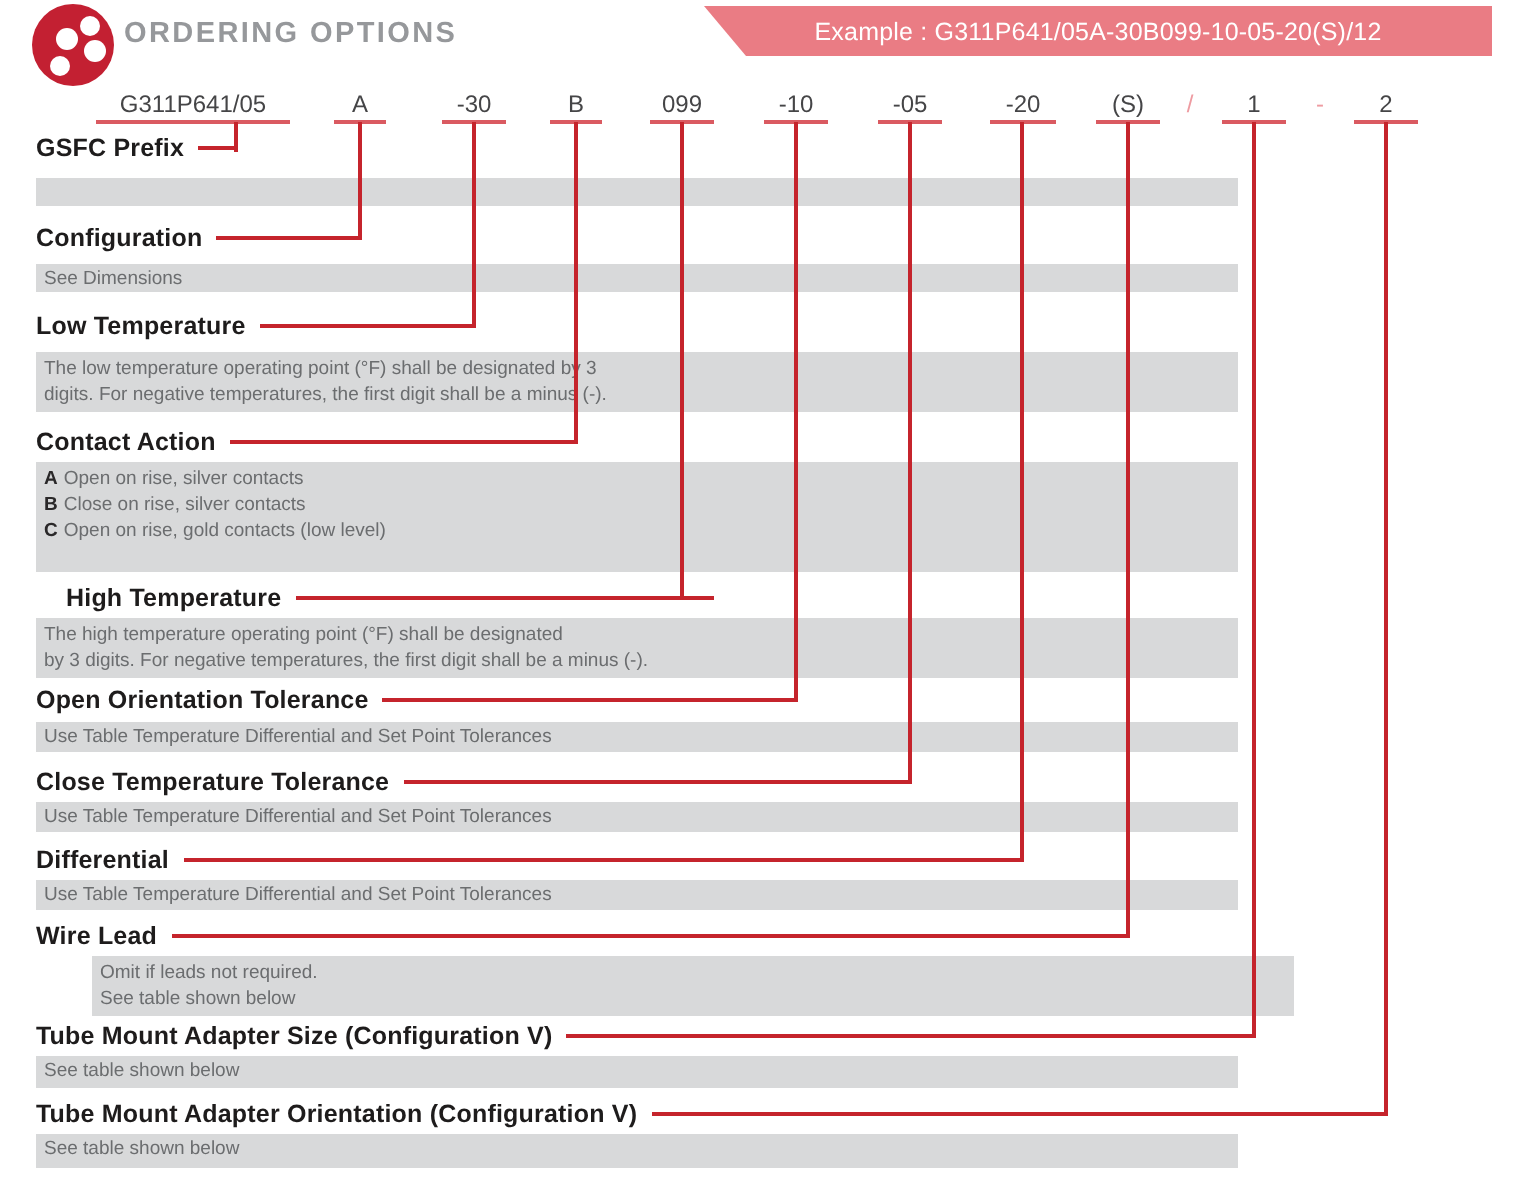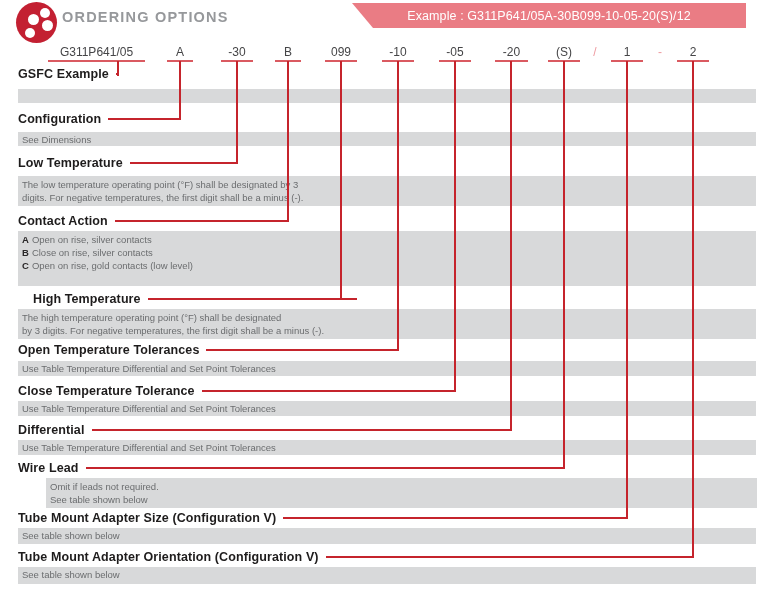--- a/index.html
+++ b/index.html
@@ -27,21 +27,21 @@
   .sep{position:absolute;top:44px;height:16px;line-height:16px;width:14px;text-align:center;
        font-size:12px;color:var(--sep);}
   
   .vline{position:absolute;top:61px;width:2px;background:var(--red);z-index:2;}
   .stub{position:absolute;left:117px;top:61px;width:2px;height:15px;background:var(--red);z-index:2;}
   
   .lblrow{position:absolute;left:18px;height:14px;display:flex;align-items:center;z-index:3;}
   .lbl{font-weight:bold;font-size:12.5px;letter-spacing:0.1px;color:var(--label);white-space:nowrap;}
   .dash{flex:1;height:2px;background:var(--red);margin-left:7px;}
   
-  .bar{position:absolute;left:18px;width:738px;background:var(--bar);box-sizing:border-box;
+  .bar{position:absolute;left:18px;width:601px;background:var(--bar);box-sizing:border-box;
        padding:1px 0 0 4px;font-size:9.5px;color:var(--textgray);z-index:1;}
   .bar .ln{line-height:13px;white-space:nowrap;}
   .bar .ln1{line-height:14px;white-space:nowrap;}
   .optcode{color:#2A2829;font-weight:bold;margin-right:3px;}
 </style>
 </head>
 <body>
 
 <div class="page">
 
@@ -76,41 +76,41 @@
   <div class="vline" style="left:287px;height:161px;"></div>
   <div class="vline" style="left:340px;height:239px;"></div>
   <div class="vline" style="left:397px;height:290px;"></div>
   <div class="vline" style="left:454px;height:331px;"></div>
   <div class="vline" style="left:510px;height:370px;"></div>
   <div class="vline" style="left:563px;height:408px;"></div>
   <div class="vline" style="left:626px;height:458px;"></div>
   <div class="vline" style="left:692px;height:497px;"></div>
 
   <div class="lblrow" style="top:67px;width:101px;">
-    <span class="lbl">GSFC Example</span>
+    <span class="lbl">GSFC Prefix</span>
     <span class="dash"></span>
   </div>
   <div class="lblrow" style="top:112px;width:163px;">
     <span class="lbl">Configuration</span>
     <span class="dash"></span>
   </div>
   <div class="lblrow" style="top:156px;width:220px;">
     <span class="lbl">Low Temperature</span>
     <span class="dash"></span>
   </div>
   <div class="lblrow" style="top:214px;width:271px;">
     <span class="lbl">Contact Action</span>
     <span class="dash"></span>
   </div>
   <div class="lblrow" style="top:292px;width:324px;padding-left:15px;">
     <span class="lbl">High Temperature</span>
     <span class="dash"></span>
   </div>
   <div class="lblrow" style="top:343px;width:381px;">
-    <span class="lbl">Open Temperature Tolerances</span>
+    <span class="lbl">Open Orientation Tolerance</span>
     <span class="dash"></span>
   </div>
   <div class="lblrow" style="top:384px;width:438px;">
     <span class="lbl">Close Temperature Tolerance</span>
     <span class="dash"></span>
   </div>
   <div class="lblrow" style="top:423px;width:494px;">
     <span class="lbl">Differential</span>
     <span class="dash"></span>
   </div>

